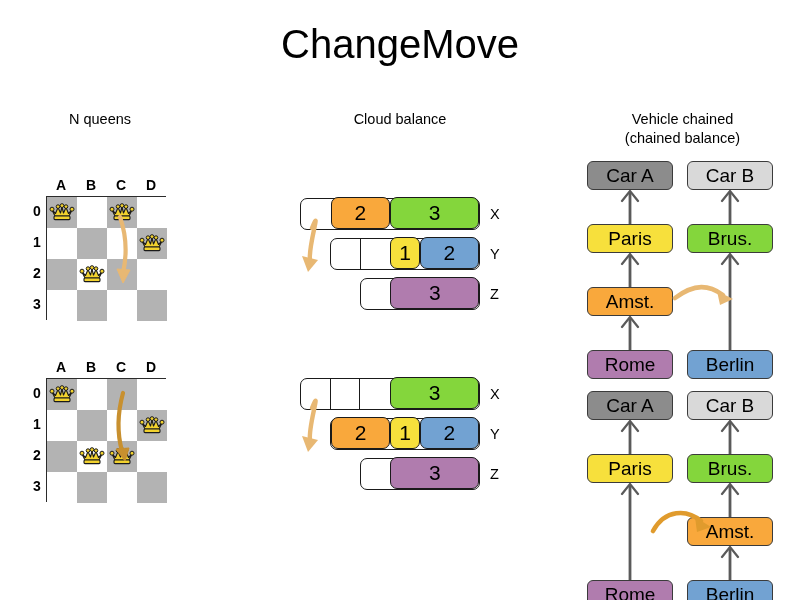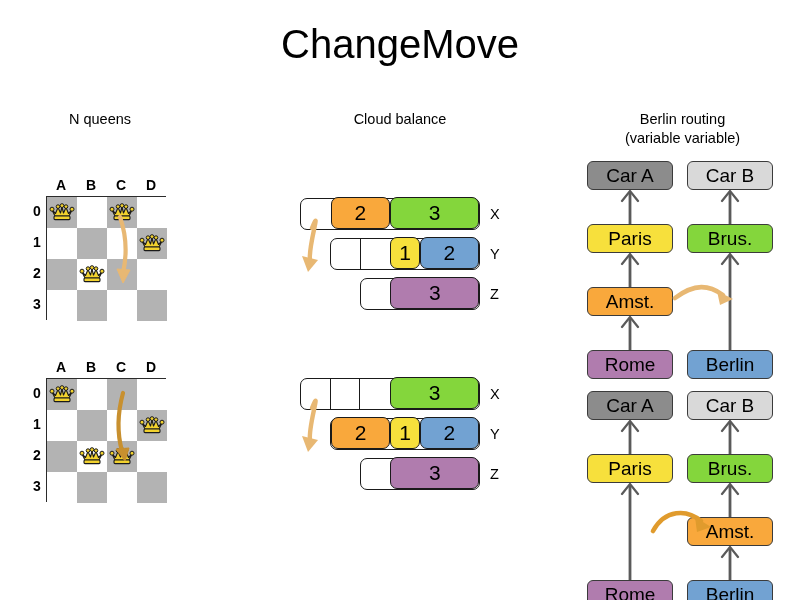--- a/index.html
+++ b/index.html
@@ -88,22 +88,22 @@
 </head>
 <body>
 
 <div id="stage">
 
   <div class="main-title">ChangeMove</div>
 
   <div class="col-head" id="head-queens">N queens</div>
   <div class="col-head" id="head-cloud">Cloud balance</div>
   <div class="col-head" id="head-vrp">
-    <div>Berlin routing</div>
-    <div>(variable variable)</div>
+    <div>Vehicle chained</div>
+    <div>(chained balance)</div>
   </div>
 
   <div class="board-wrap" id="board-before" style="left:46px; top:196px;">
       <div class="file-label" style="left: 0px;">A</div>
       <div class="file-label" style="left: 30px;">B</div>
       <div class="file-label" style="left: 60px;">C</div>
       <div class="file-label" style="left: 90px;">D</div>
       <div class="rank-label" style="top: 0px;">0</div>
       <div class="rank-label" style="top: 31px;">1</div>
       <div class="rank-label" style="top: 62px;">2</div>

